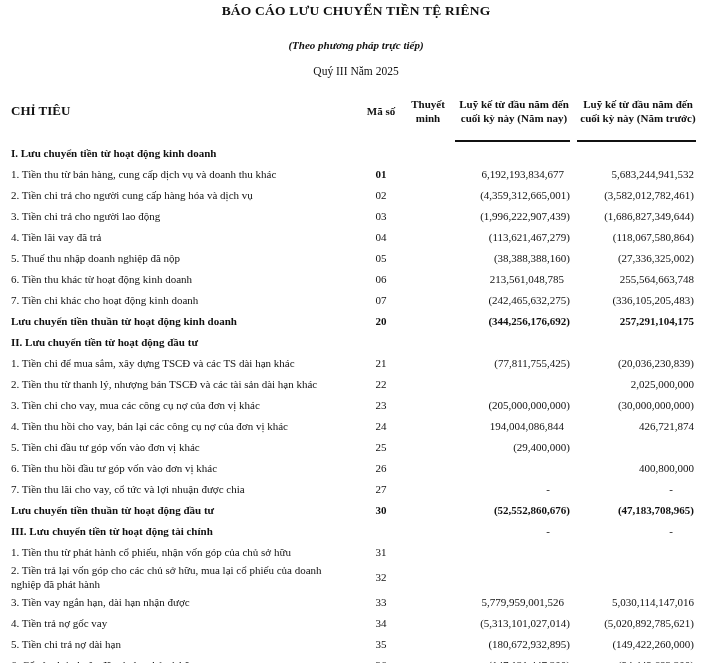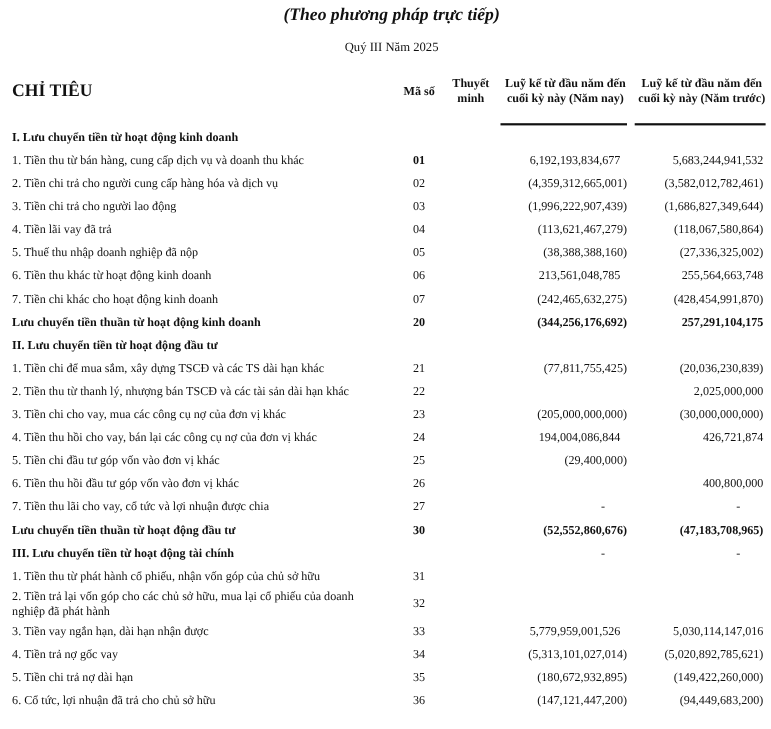--- a/index.html
+++ b/index.html
@@ -12,39 +12,39 @@
   }
   .page {
     width: 701px; height: 663px;
     background: #ffffff;
     padding-left: 11px;
     overflow: hidden;
   }
   
   .doc-header { text-align: center; padding-top: 3px; }
   .doc-title   { font-size: 13.5px; font-weight: bold; letter-spacing: .2px; }
-  .doc-subtitle{ font-size: 16px; font-weight: bold; font-style: italic; margin-top: 2px; }
+  .doc-subtitle{ font-size: 11px; font-weight: bold; font-style: italic; margin-top: 20px; }
   .doc-period  { font-size: 11.5px; margin-top: 14px; }
 
   
   .grid-cols {
     display: grid;
     grid-template-columns: 348px 44px 50px 122px 126px;
   }
   .thead {
     height: 64px;
     align-items: center;
     font-weight: bold;
     font-size: 11px;
     line-height: 1.3;
     margin-top: 2px;
   }
   .thead .hcell { text-align: center; position: relative; height: 100%;
                   display: flex; flex-direction: column; justify-content: center; }
-  .thead .hcell.h-label { text-align: left; font-size: 16px; }
+  .thead .hcell.h-label { text-align: left; font-size: 13px; }
   .thead .hcell .rule {
     position: absolute; left: 2px; right: 5px; bottom: 1px;
     height: 2px; background: #111111;
   }
   .tbody { font-size: 11px; }
   .row {
     min-height: 21px;
     align-items: center;
     line-height: 1.25;
   }
@@ -60,20 +60,21 @@
   .cell.previous.dash { padding-right: 28px; }
   .row.section .cell.label { font-weight: bold; }
   .row.net .cell { font-weight: bold; }
   .cell.code.b { font-weight: bold; }
 </style>
 </head>
 <body>
 
 <div class="page">
   <div class="doc-header">
+    <div class="doc-title">BÁO CÁO LƯU CHUYỂN TIỀN TỆ RIÊNG</div>
     <div class="doc-subtitle">(Theo phương pháp trực tiếp)</div>
     <div class="doc-period">Quý III  Năm 2025</div>
   </div>
 
   <div class="table">
     <div class="thead grid-cols">
       <div class="hcell h-label">
         <span>CHỈ TIÊU</span>
       </div>
       <div class="hcell h-code">
@@ -139,21 +140,21 @@
           <div class="cell code">06</div>
           <div class="cell notes"></div>
           <div class="cell current pos">213,561,048,785</div>
           <div class="cell previous pos">255,564,663,748</div>
         </div>
         <div class="row grid-cols item">
           <div class="cell label">7. Tiền chi khác cho hoạt động kinh doanh</div>
           <div class="cell code">07</div>
           <div class="cell notes"></div>
           <div class="cell current">(242,465,632,275)</div>
-          <div class="cell previous">(428,454,991,870)</div>
+          <div class="cell previous">(336,105,205,483)</div>
         </div>
         <div class="row grid-cols net">
           <div class="cell label">Lưu chuyển tiền thuần từ hoạt động kinh doanh</div>
           <div class="cell code">20</div>
           <div class="cell notes"></div>
           <div class="cell current">(344,256,176,692)</div>
           <div class="cell previous pos">257,291,104,175</div>
         </div>
         <div class="row grid-cols section">
           <div class="cell label">II. Lưu chuyển tiền từ hoạt động đầu tư</div>

